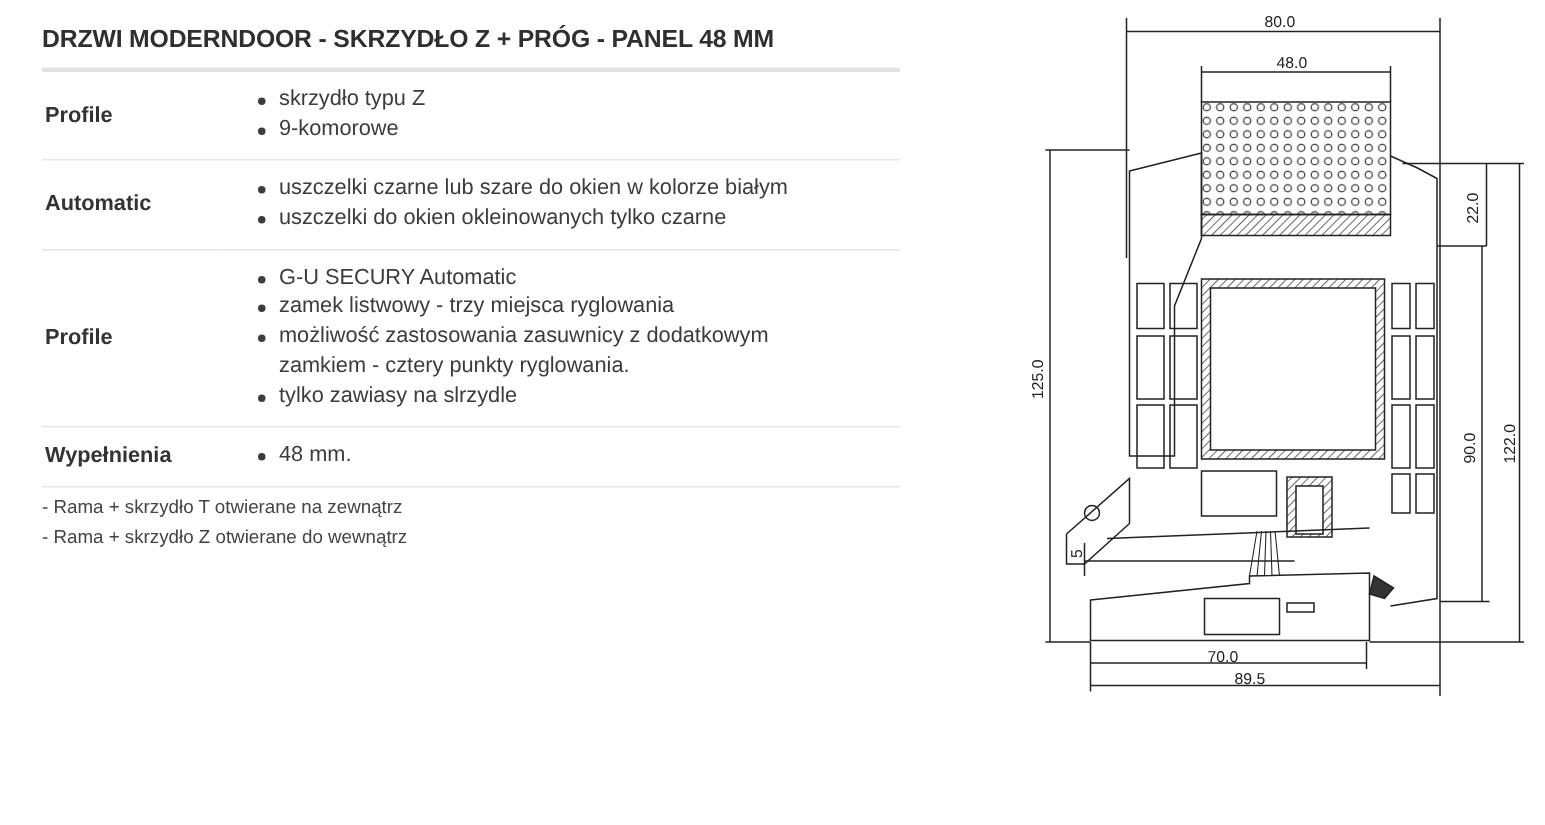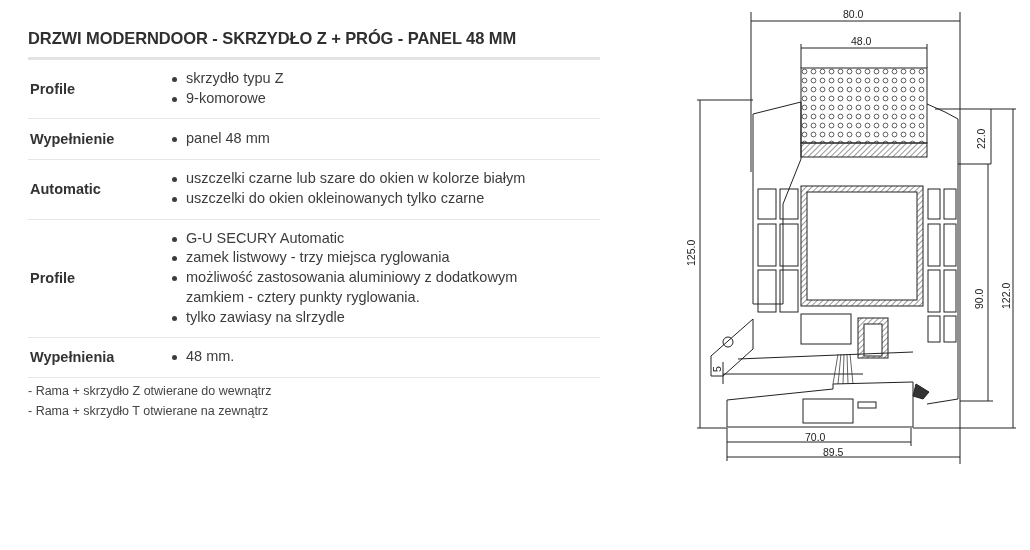--- a/index.html
+++ b/index.html
@@ -1,17 +1,17 @@
 <!DOCTYPE html>
 <html><head>
 <meta charset="utf-8">
 <style>
   html, body { margin:0; padding:0; background:#ffffff; }
   body { width:1030px; height:550px; position:relative; overflow:hidden; font-family:"Liberation Sans", sans-serif; color:#3a3a3a; }
-  .left { position:absolute; left:28px; top:16px; width:572px; }
+  .left { position:absolute; left:28px; top:4px; width:572px; }
   .title { font-weight:bold; font-size:16.5px; color:#2f2f2f; margin-top:13px; height:22px; letter-spacing:-0.1px; }
   .title-rule { height:3px; background:#e3e3e3; margin-top:6px; }
   table.spec { width:100%; border-collapse:collapse; font-size:14.5px; }
   table.spec td { border-bottom:1px solid #e6e6e6; vertical-align:middle; padding:0; }
   td.lbl { width:115px; font-weight:bold; color:#333; padding-left:2px !important; line-height:20px; }
   td.val { padding-left:26px !important; }
   ul.items { margin:0; padding:0; list-style:none; }
   ul.items li { position:relative; padding-left:15px; line-height:19.8px; color:#3c3c3c; }
   ul.items li::before { content:""; position:absolute; left:1px; top:8px; width:5px; height:5px; border-radius:50%; background:#3c3c3c; }
   .notes { font-size:12.5px; color:#444; margin-top:3px; }
@@ -30,62 +30,54 @@
     <tbody>
         <tr style="height:58px">
       <td class="lbl">Profile</td>
       <td class="val">
         <ul class="items">
           <li>skrzydło typu Z</li>
           <li>9-komorowe</li>
         </ul>
       </td>
     </tr>
-    <tr style="height:41px">
-      <td class="lbl">Wypełnienie</td>
-      <td class="val">
-        <ul class="items">
-          <li>panel 48 mm</li>
-        </ul>
-      </td>
-    </tr>
     <tr style="height:60px">
       <td class="lbl">Automatic</td>
       <td class="val">
         <ul class="items">
           <li>uszczelki czarne lub szare do okien w kolorze białym</li>
           <li>uszczelki do okien okleinowanych tylko czarne</li>
         </ul>
       </td>
     </tr>
     <tr style="height:118px">
       <td class="lbl">Profile</td>
       <td class="val">
         <ul class="items" style="padding-right:40px">
           <li>G-U SECURY Automatic</li>
           <li>zamek listwowy - trzy miejsca ryglowania</li>
-          <li>możliwość zastosowania aluminiowy z dodatkowym zamkiem - cztery punkty ryglowania.</li>
+          <li>możliwość zastosowania zasuwnicy z dodatkowym zamkiem - cztery punkty ryglowania.</li>
           <li>tylko zawiasy na slrzydle</li>
         </ul>
       </td>
     </tr>
     <tr style="height:40px">
       <td class="lbl">Wypełnienia</td>
       <td class="val">
         <ul class="items">
           <li>48 mm.</li>
         </ul>
       </td>
     </tr>
   </tbody>
     </table>
 
   <div class="notes">
+    <div>- Rama + skrzydło T otwierane na zewnątrz</div>
     <div>- Rama + skrzydło Z otwierane do wewnątrz</div>
-    <div>- Rama + skrzydło T otwierane na zewnątrz</div>
   </div>
 </div>
 
 <div class="drawing">
   <svg width="345" height="470" viewBox="0 0 345 470" xmlns="http://www.w3.org/2000/svg" stroke="#222" fill="none" stroke-width="1">
     <defs>
       <pattern id="dots" width="9" height="9" patternUnits="userSpaceOnUse">
         <circle cx="4.5" cy="4.5" r="2.4" stroke="#333" stroke-width="0.8" fill="none"></circle>
       </pattern>
       <pattern id="hatch" width="4" height="4" patternUnits="userSpaceOnUse" patternTransform="rotate(45)">

